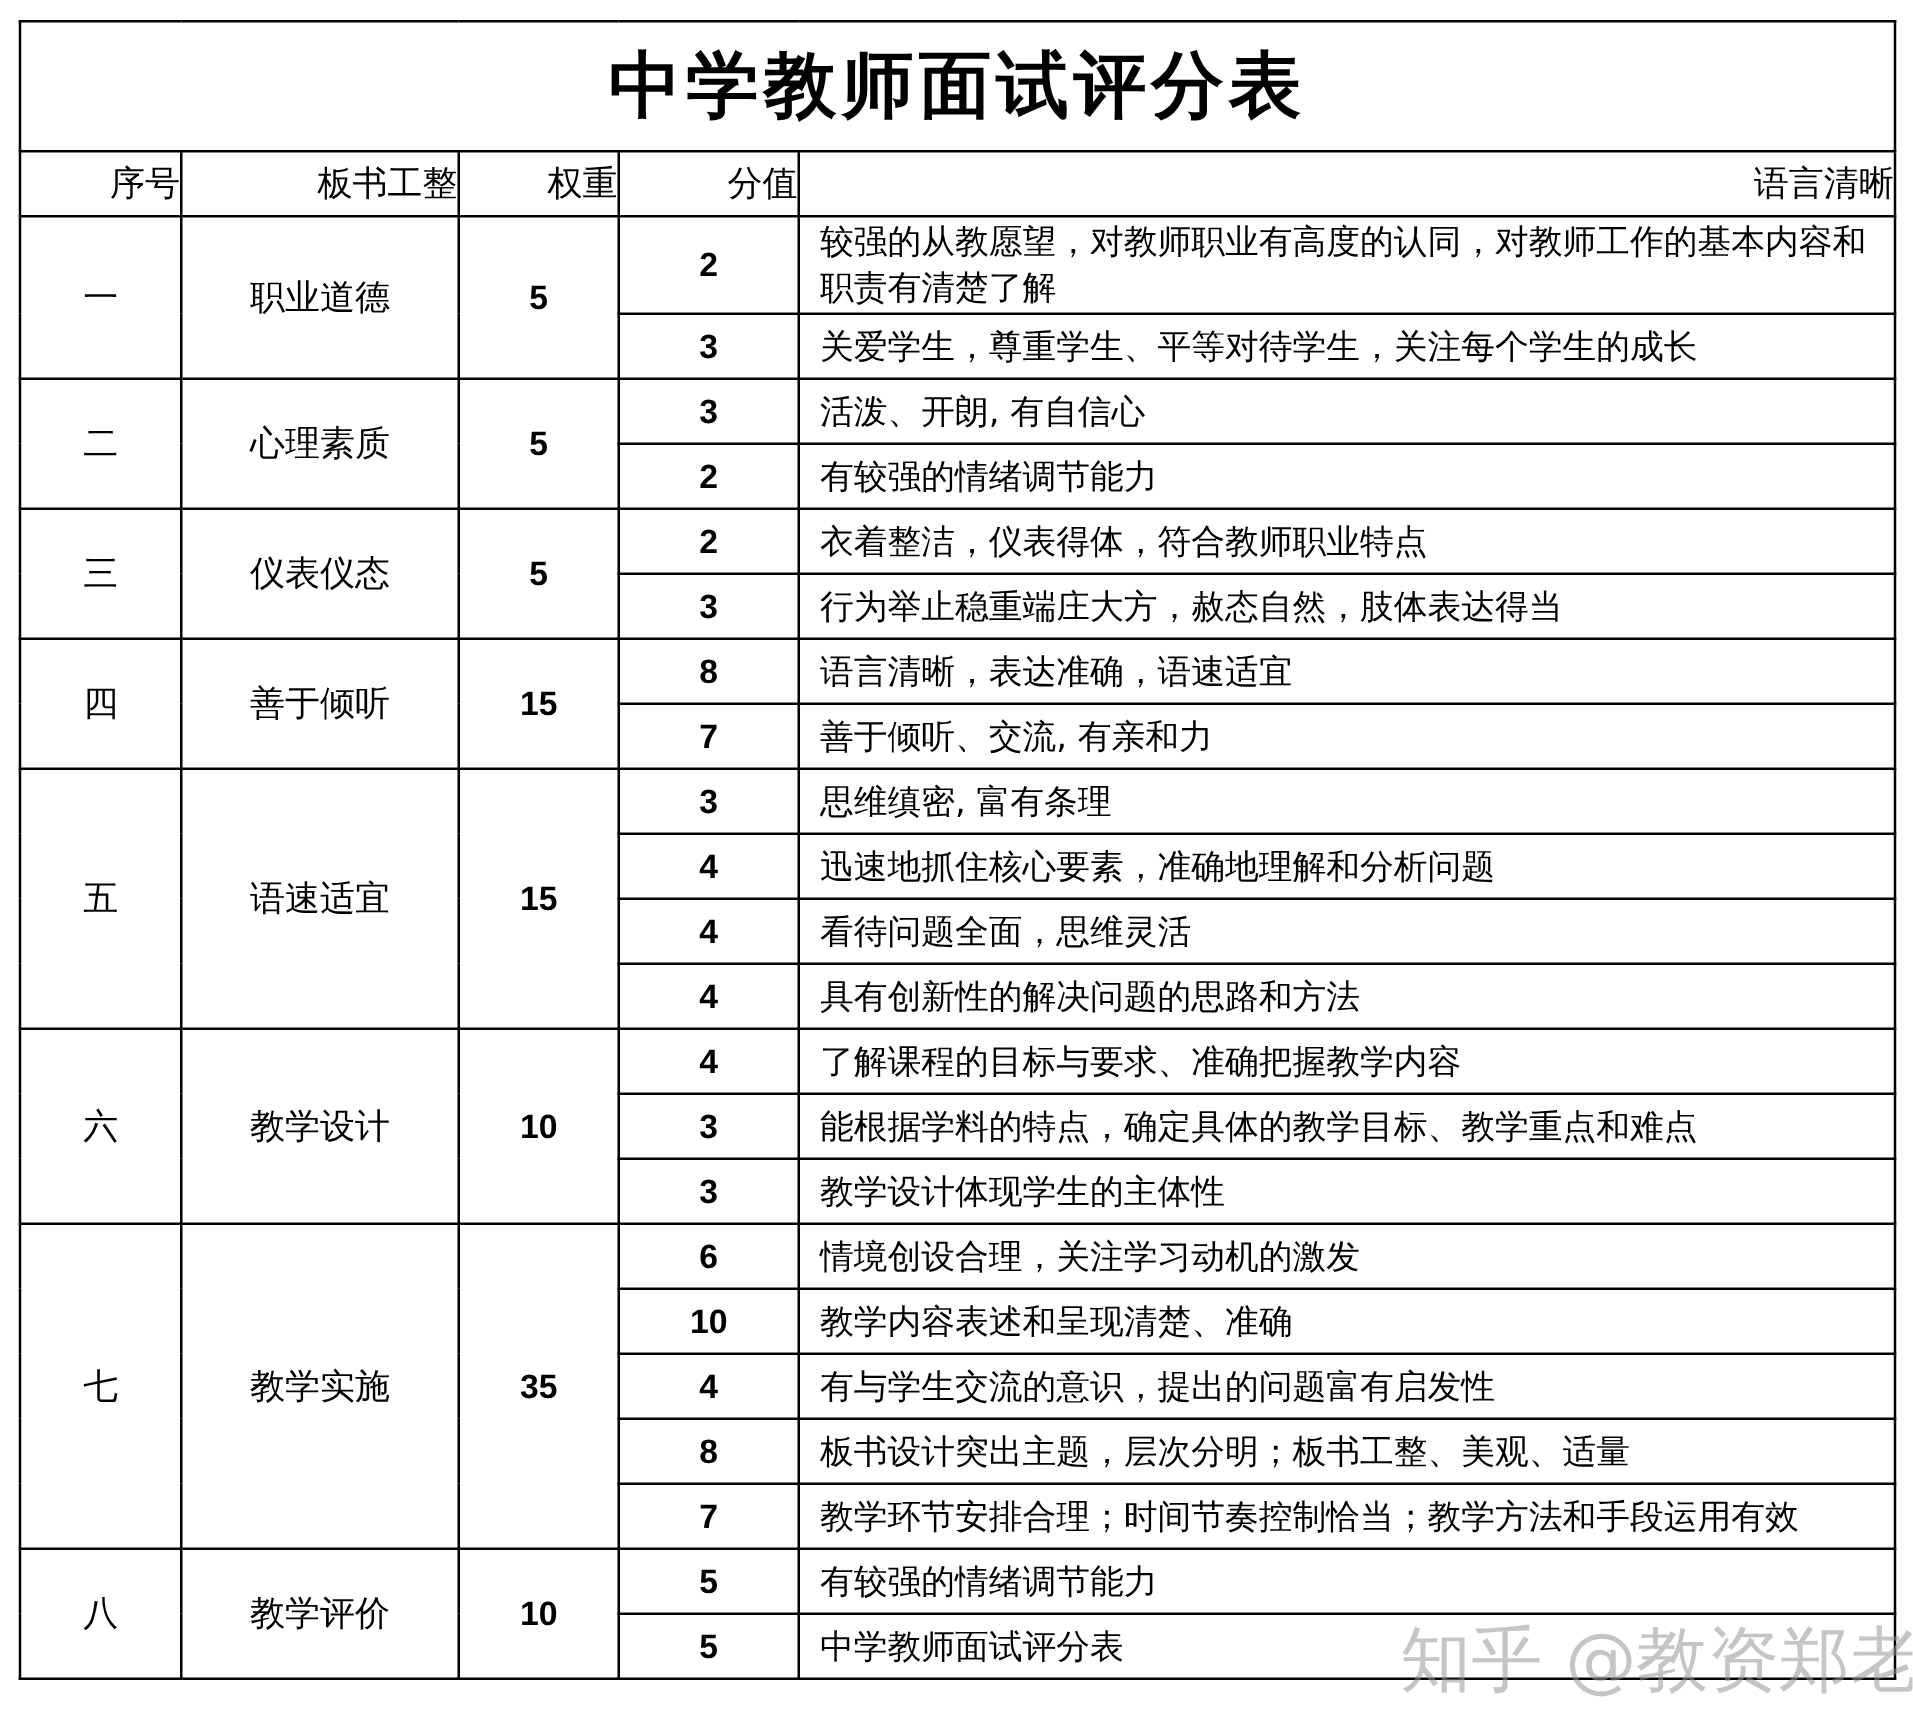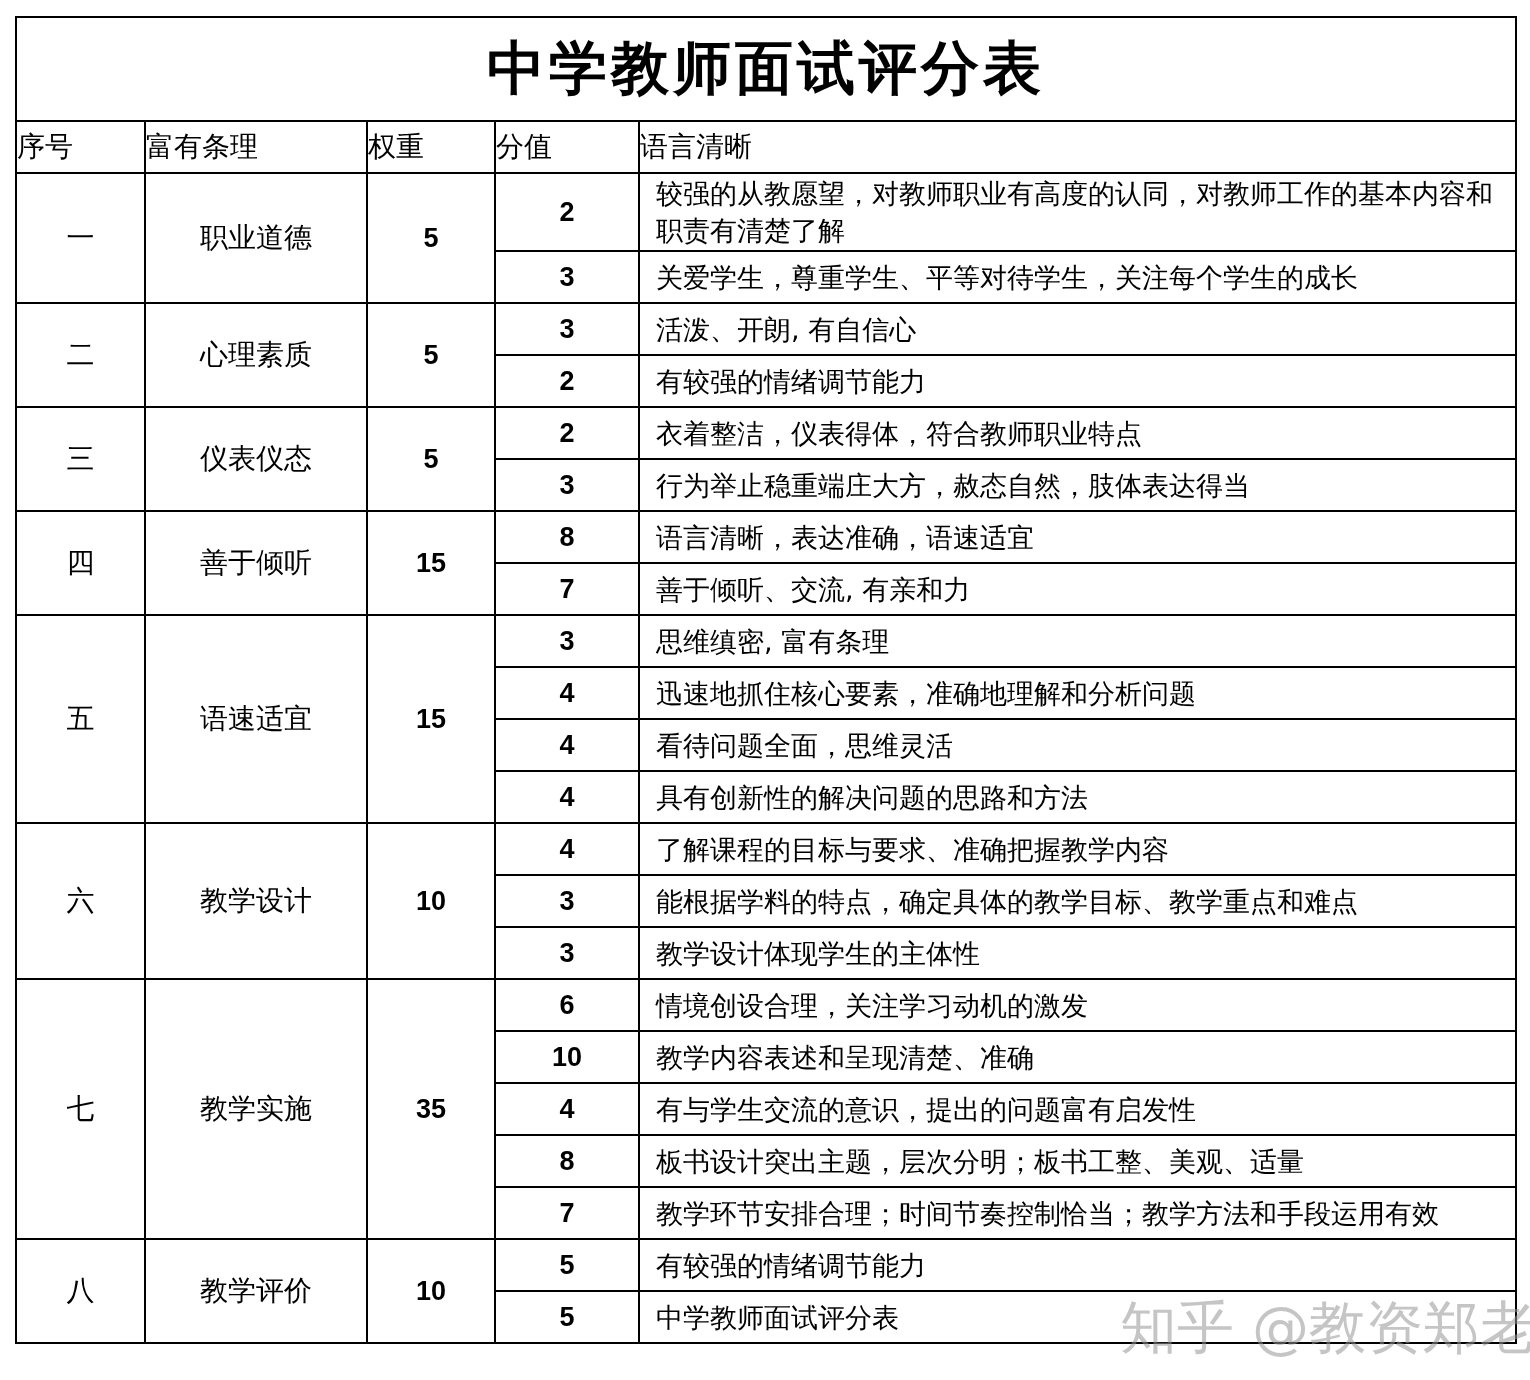--- a/index.html
+++ b/index.html
@@ -2,21 +2,21 @@
 <html><head>
 <meta charset="utf-8">
 <style>
   html, body { margin: 0; padding: 0; background: #ffffff; }
   body { width: 1530px; height: 1380px; position: relative; overflow: hidden;
          font-family: "DejaVu Sans", "Liberation Sans", sans-serif; color: #000; }
   .sheet { position: absolute; left: 15px; top: 16px; width: 1500px; }
   table { border-collapse: collapse; width: 1500px; table-layout: fixed; }
   td, th { border: 2px solid #000; padding: 0; font-weight: normal; }
   .title-cell { height: 102px; text-align: center; font-size: 58px; font-weight: bold; letter-spacing: 4px; }
-  .hdr th { height: 50px; font-size: 28px; text-align: left; }
+  .hdr th { height: 50px; font-size: 28px; text-align: right; }
   .c { text-align: center; font-size: 28px; }
   .num { text-align: center; font-size: 27px; font-family: "Liberation Sans", sans-serif; font-weight: bold; }
   .crit { font-size: 27px; text-align: left; padding-left: 16px; line-height: 37px; }
   tr.r1 td { height: 50px; }
   tr.r2 td { height: 76px; }
   .watermark { position: absolute; left: 1120px; top: 1290px; font-size: 57px; color: rgba(150,150,150,0.55);
                font-family: "DejaVu Sans", sans-serif; pointer-events: none; white-space: nowrap; }
 </style>
 </head>
 <body>
@@ -29,21 +29,21 @@
         <col style="width:128px">
         <col style="width:144px">
         <col style="width:877px">
     </colgroup>
     <tbody id="tbody">
       <tr>
         <td colspan="5" class="title-cell">中学教师面试评分表</td>
       </tr>
       <tr class="hdr">
         <th>序号</th>
-        <th>富有条理</th>
+        <th>板书工整</th>
         <th>权重</th>
         <th>分值</th>
         <th>语言清晰</th>
       </tr>
     <tr class="r2">
           <td rowspan="2" class="c">一</td>
           <td rowspan="2" class="c">职业道德</td>
           <td rowspan="2" class="num">5</td>
           <td class="num">2</td>
           <td class="crit">较强的从教愿望，对教师职业有高度的认同，对教师工作的基本内容和职责有清楚了解</td>

